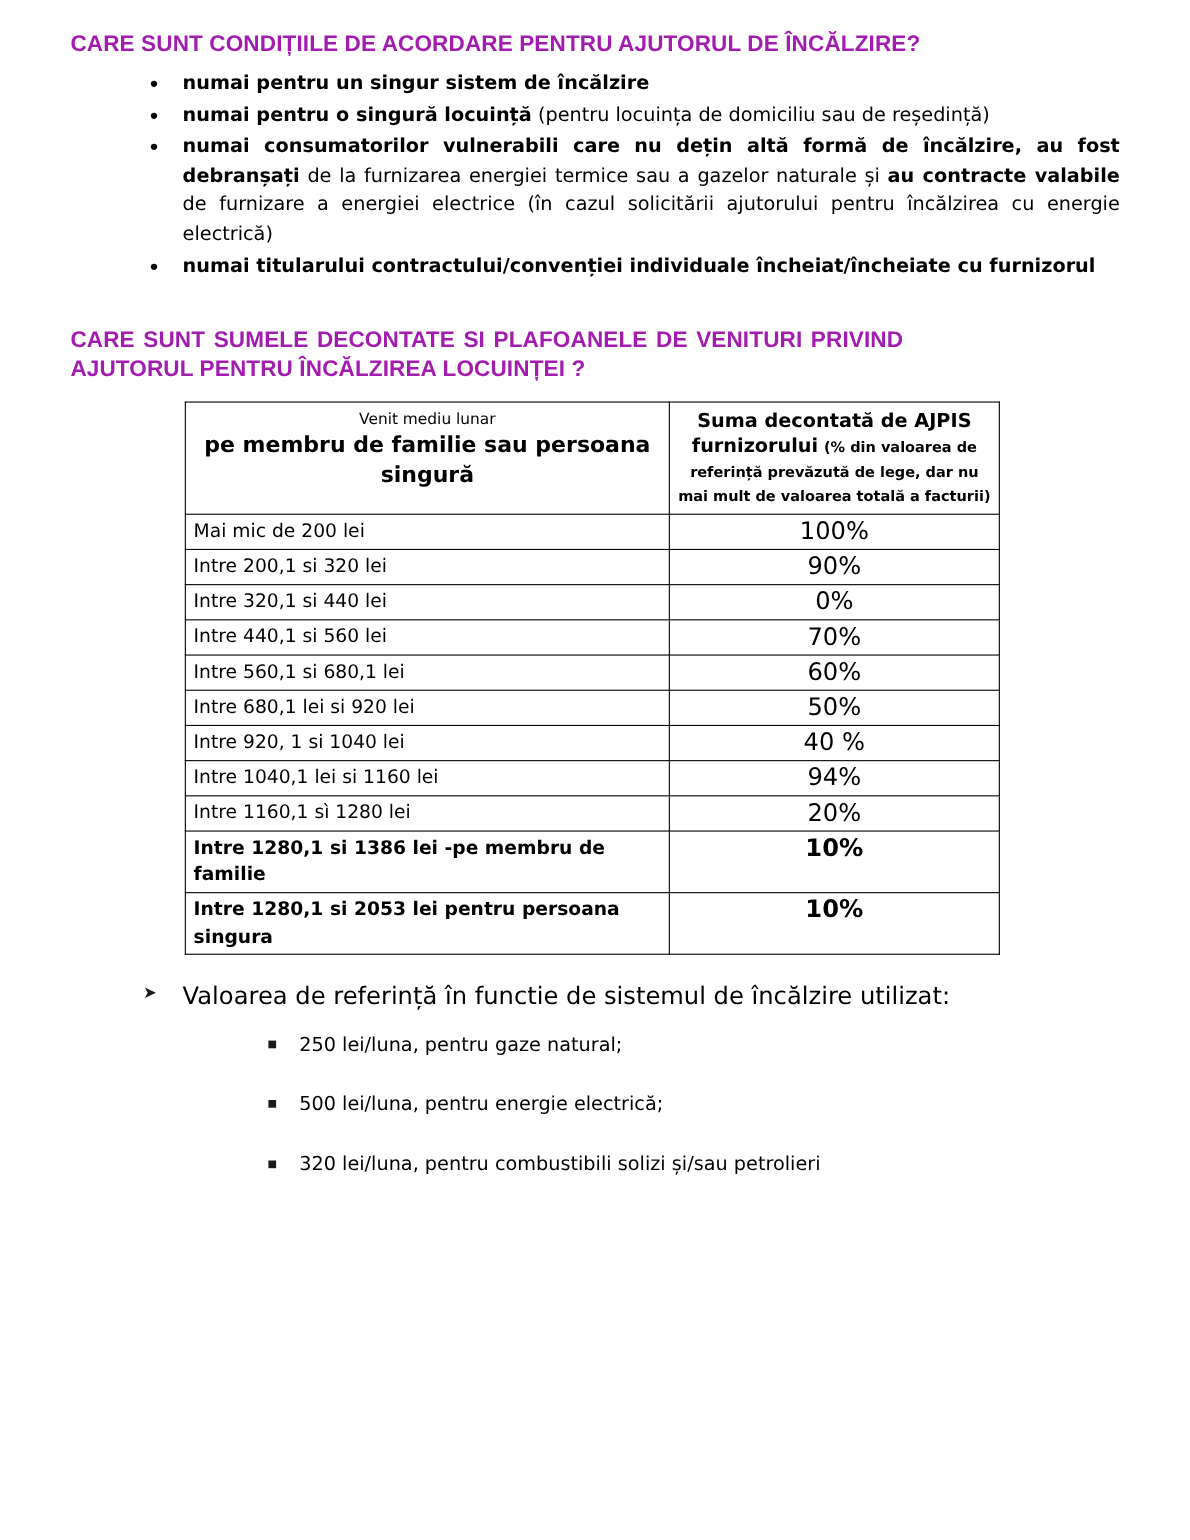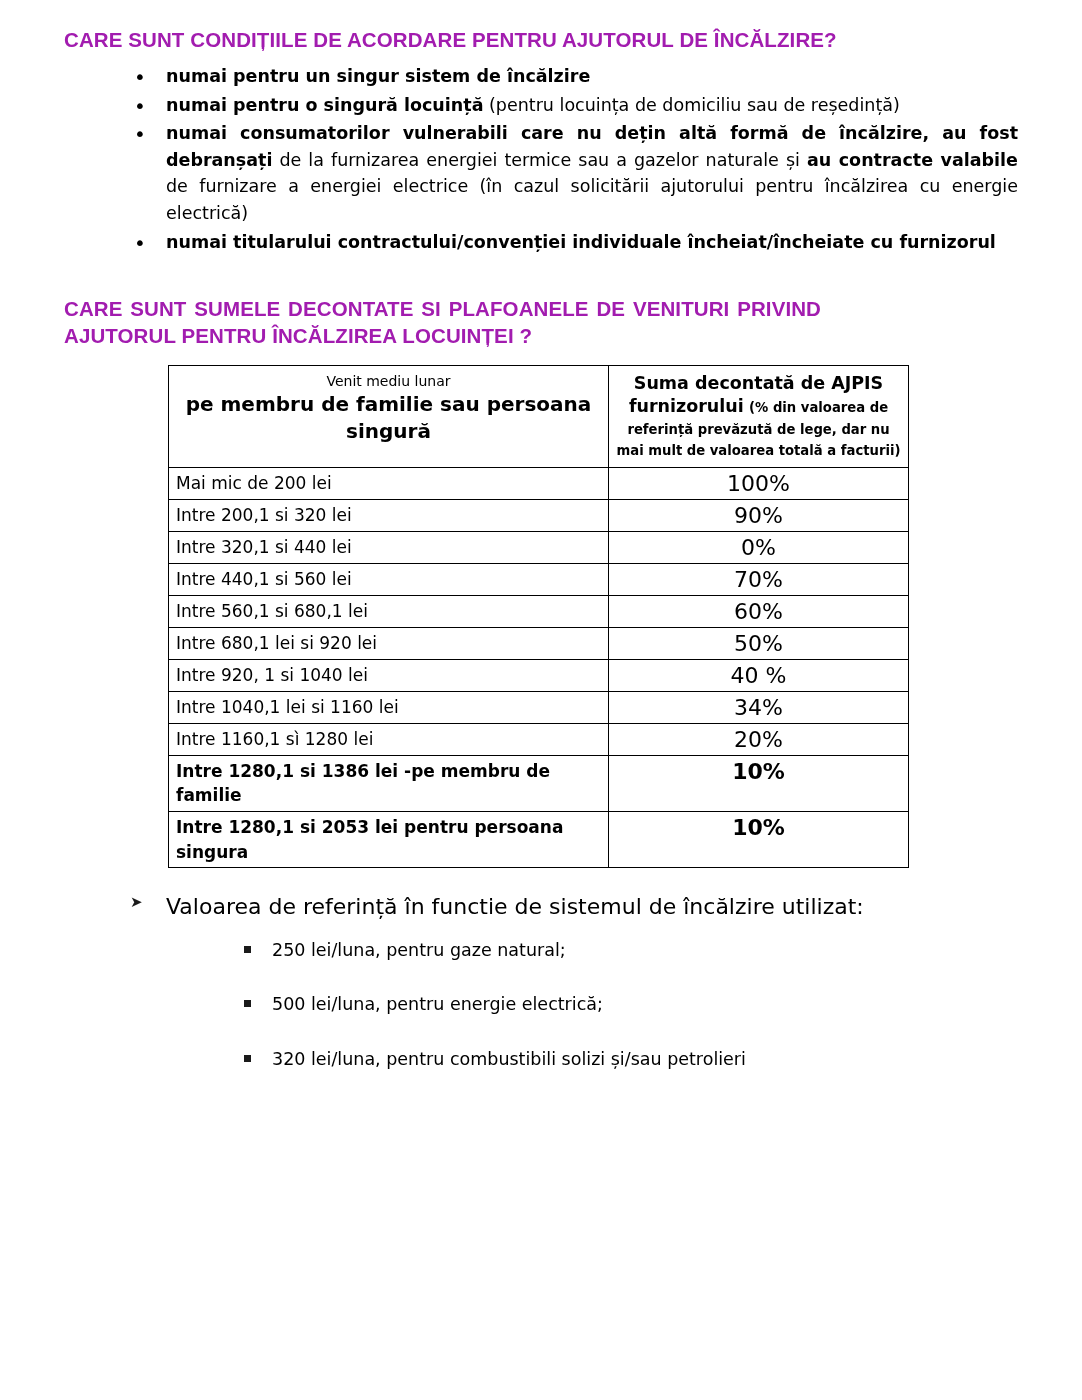--- a/index.html
+++ b/index.html
@@ -233,21 +233,21 @@
           <tr>
             <td class="range">Intre 680,1 lei si 920 lei</td>
             <td class="pct">50%</td>
           </tr>
           <tr>
             <td class="range">Intre 920,  1 si 1040 lei</td>
             <td class="pct">40 %</td>
           </tr>
           <tr>
             <td class="range">Intre 1040,1 lei si 1160 lei</td>
-            <td class="pct">34%</td>
+            <td class="pct">94%</td>
           </tr>
           <tr>
             <td class="range">Intre 1160,1 sì 1280 lei</td>
             <td class="pct">20%</td>
           </tr>
           <tr>
             <td class="range strong">Intre 1280,1 si 1386 lei -pe membru de familie</td>
             <td class="pct strong">10%</td>
           </tr>
           <tr>

